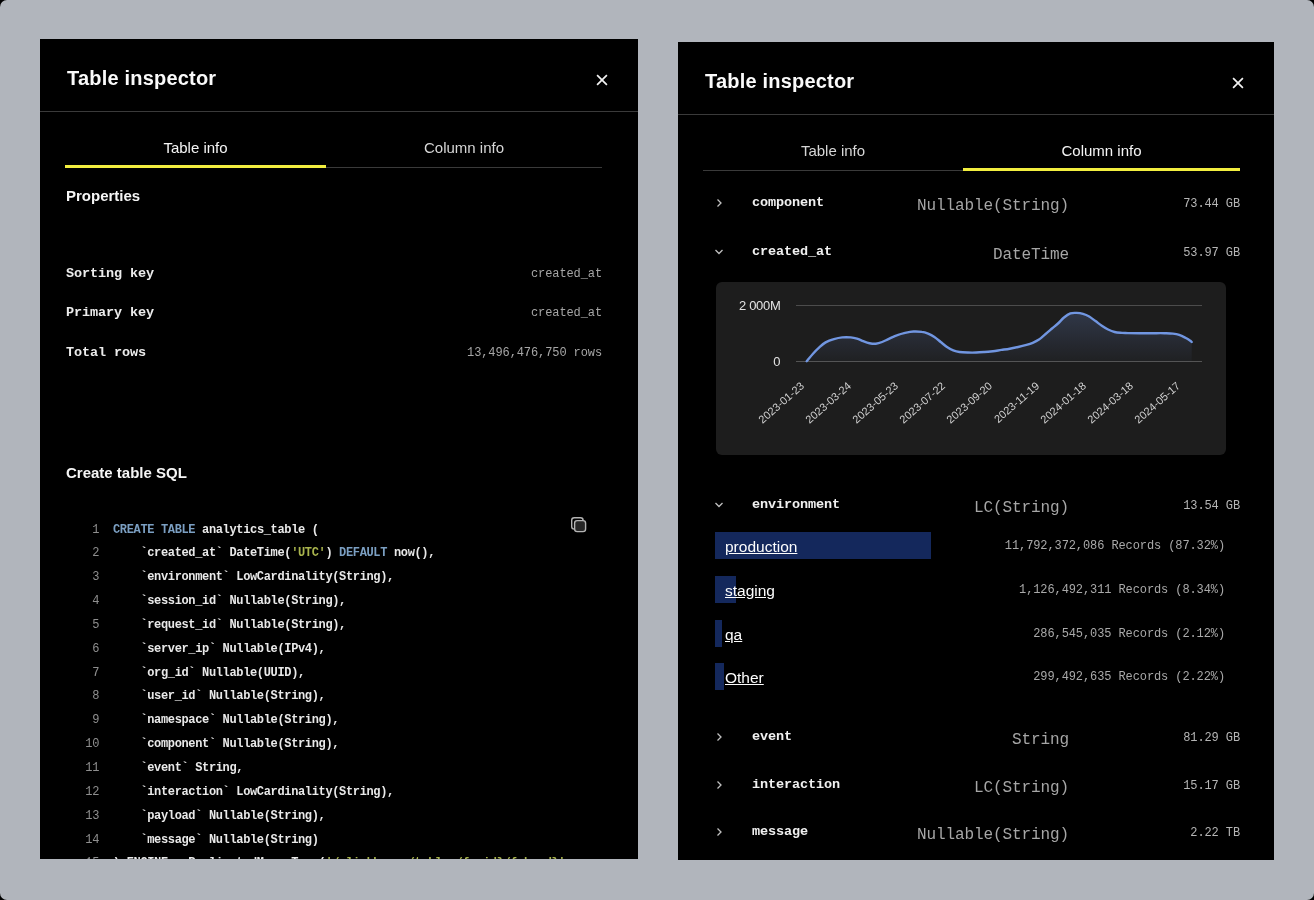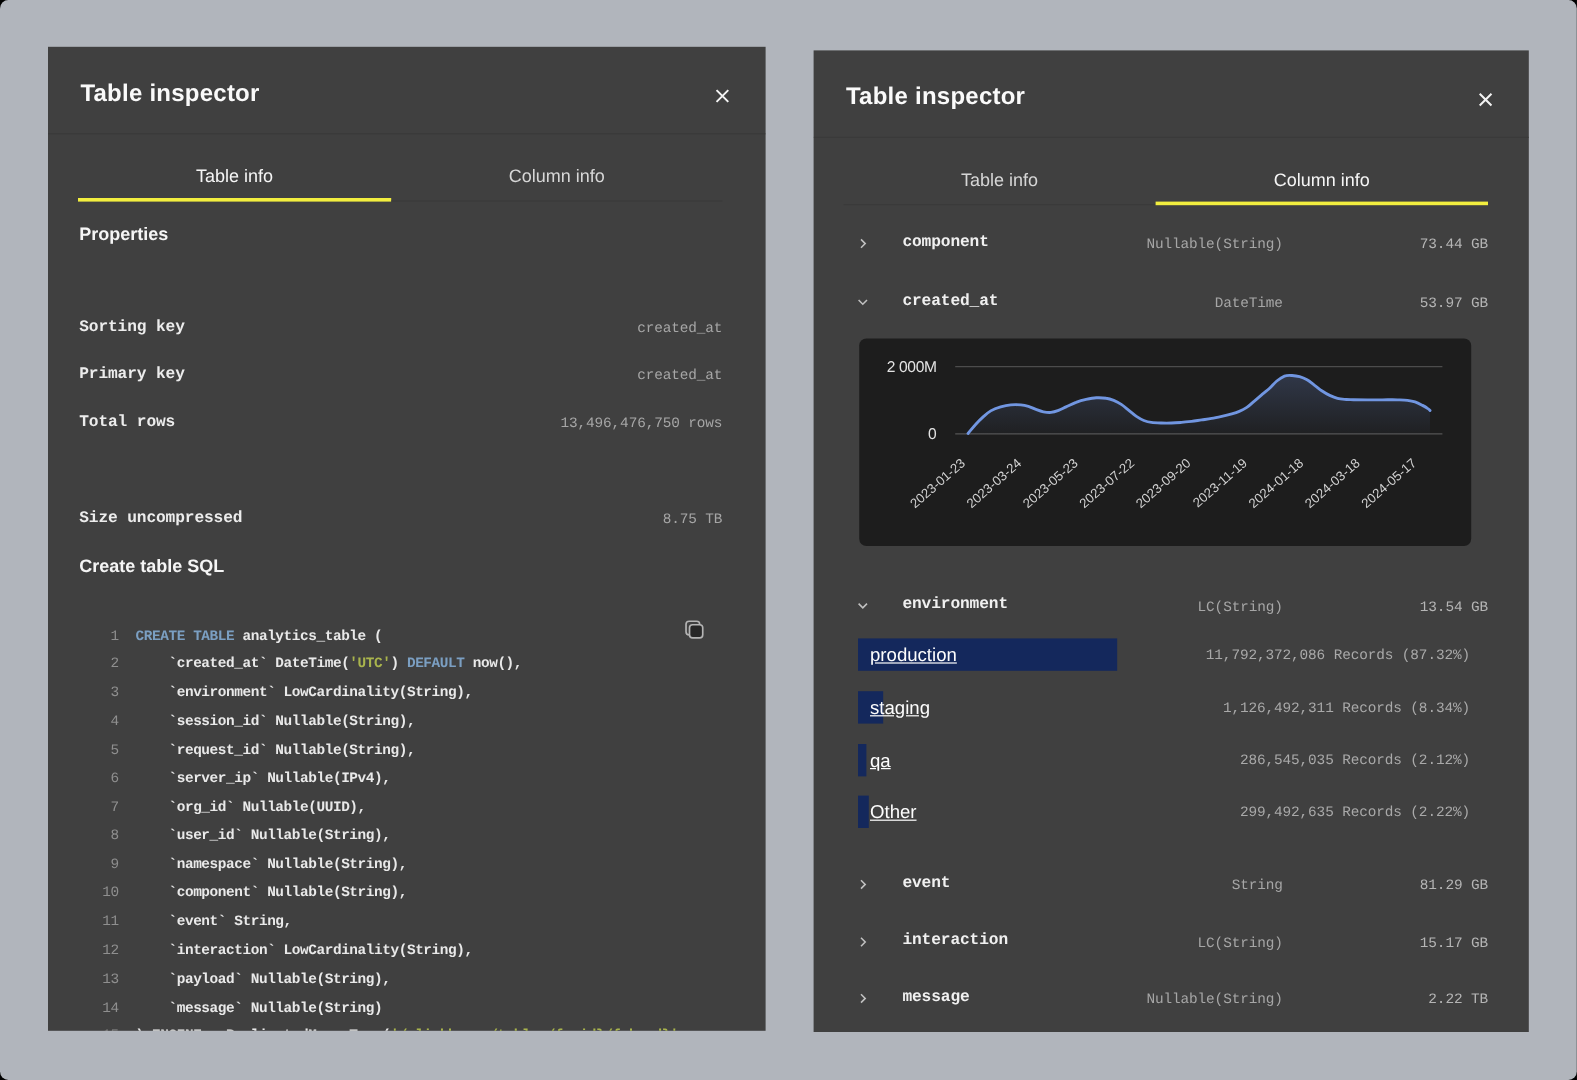--- a/index.html
+++ b/index.html
@@ -1,20 +1,20 @@
 <!DOCTYPE html>
 <html><head>
 <meta charset="utf-8">
 <style>
   * { margin:0; padding:0; box-sizing:border-box; }
   html,body { width:1314px; height:900px; background:#000; overflow:hidden; }
   body { font-family:"Liberation Sans", sans-serif; }
   .canvas { position:absolute; left:0; top:0; width:1314px; height:900px;
             background:#b1b5bc; border-radius:7px; overflow:hidden; }
-  .panel { position:absolute; background:#404040; overflow:hidden; filter:opacity(1); }
+  .panel { position:absolute; background:#000000; overflow:hidden; filter:opacity(1); }
   #p1 { left:40px; top:39px; width:598px; height:820px; }
   #p2 { left:678px; top:42px; width:596px; height:818px; }
   .hdr { position:absolute; left:0; top:0; right:0; height:73px;
          border-bottom:1px solid #3a3a3a; }
   .title { position:absolute; left:27px; top:28px; font-size:20px; font-weight:bold;
            color:#fafafa; letter-spacing:0.2px; }
   .close { position:absolute; width:16px; height:16px; }
   .tabs { position:absolute; left:25px; width:537px; top:88px; height:41px; display:flex; }
   .tab {  text-align:center; font-size:15px; color:#ececec;
          padding-top:12px; border-bottom:1px solid #3a3a3a; height:41px; }
@@ -35,21 +35,21 @@
              font-weight:normal; }
   .cl .txt { position:absolute; left:47px; top:0; }
   .kw { color:#7b9fc2; }
   .st { color:#a9b44d; }
   
   .crow { position:absolute; left:26px; right:34px; height:18px;text-decoration:underline; }
   .chev { position:absolute; left:9px; top:2px; width:12px; height:12px; }
   .cname { position:absolute; left:48px; top:0; font-family:"Liberation Mono", monospace;
            font-size:13.5px; font-weight:bold; color:#f0f0f0; letter-spacing:-0.1px; }
   .ctype { position:absolute; right:171px; top:2px; font-family:"Liberation Mono", monospace;
-           font-size:12px; color:#a6a6a6; letter-spacing:-0.1px; }
+           font-size:16px; color:#a6a6a6; letter-spacing:-0.1px; }
   .csize { position:absolute; right:0; top:2px; font-family:"Liberation Mono", monospace;
            font-size:12px; color:#b5b5b5; letter-spacing:-0.1px;margin-left:11px; }
   
   .chart { position:absolute; left:38px; top:240px; width:510px; height:173px;
            background:#1d1d1d; border-radius:6px; }
   
   .bar { position:absolute; left:37px; height:27px; background:#14285c; }
   .blab { position:absolute; left:47px; color:#fdfdfd; font-size:15.5px;text-decoration:underline; }
   .bval { position:absolute; right:49px; font-family:"Liberation Mono", monospace;
           font-size:12px; color:#a9a9a9; letter-spacing:-0.1px; }
@@ -75,24 +75,20 @@
         <span class="plab">Sorting key</span>
         <span class="pval">created_at</span>
       </div>
     <div class="prow" style="top:266px;">
         <span class="plab">Primary key</span>
         <span class="pval">created_at</span>
       </div>
     <div class="prow" style="top:306px;">
         <span class="plab">Total rows</span>
         <span class="pval">13,496,476,750 rows</span>
-      </div>
-    <div class="prow" style="top:386px;">
-        <span class="plab">Size uncompressed</span>
-        <span class="pval">8.75 TB</span>
       </div>
 
     <div class="sect" style="top:425px;">Create table SQL</div>
 
     <div class="code">
       <svg style="position:absolute; left:504px; top:-4px; width:17px; height:17px;" viewBox="0 0 17 17">
         <rect x="1.7" y="1.7" width="11.4" height="11.4" rx="2.6" stroke="#b4b4b4" stroke-width="1.4" fill="none"></rect>
         <rect x="4.6" y="4.6" width="11" height="11" rx="2.6" stroke="#b4b4b4" stroke-width="1.4" fill="#272727"></rect>
       </svg>
       <div class="cl" style="top:3px;"><span class="num">1</span><span class="txt"><span class="kw">CREATE TABLE</span> analytics_table (</span></div>

